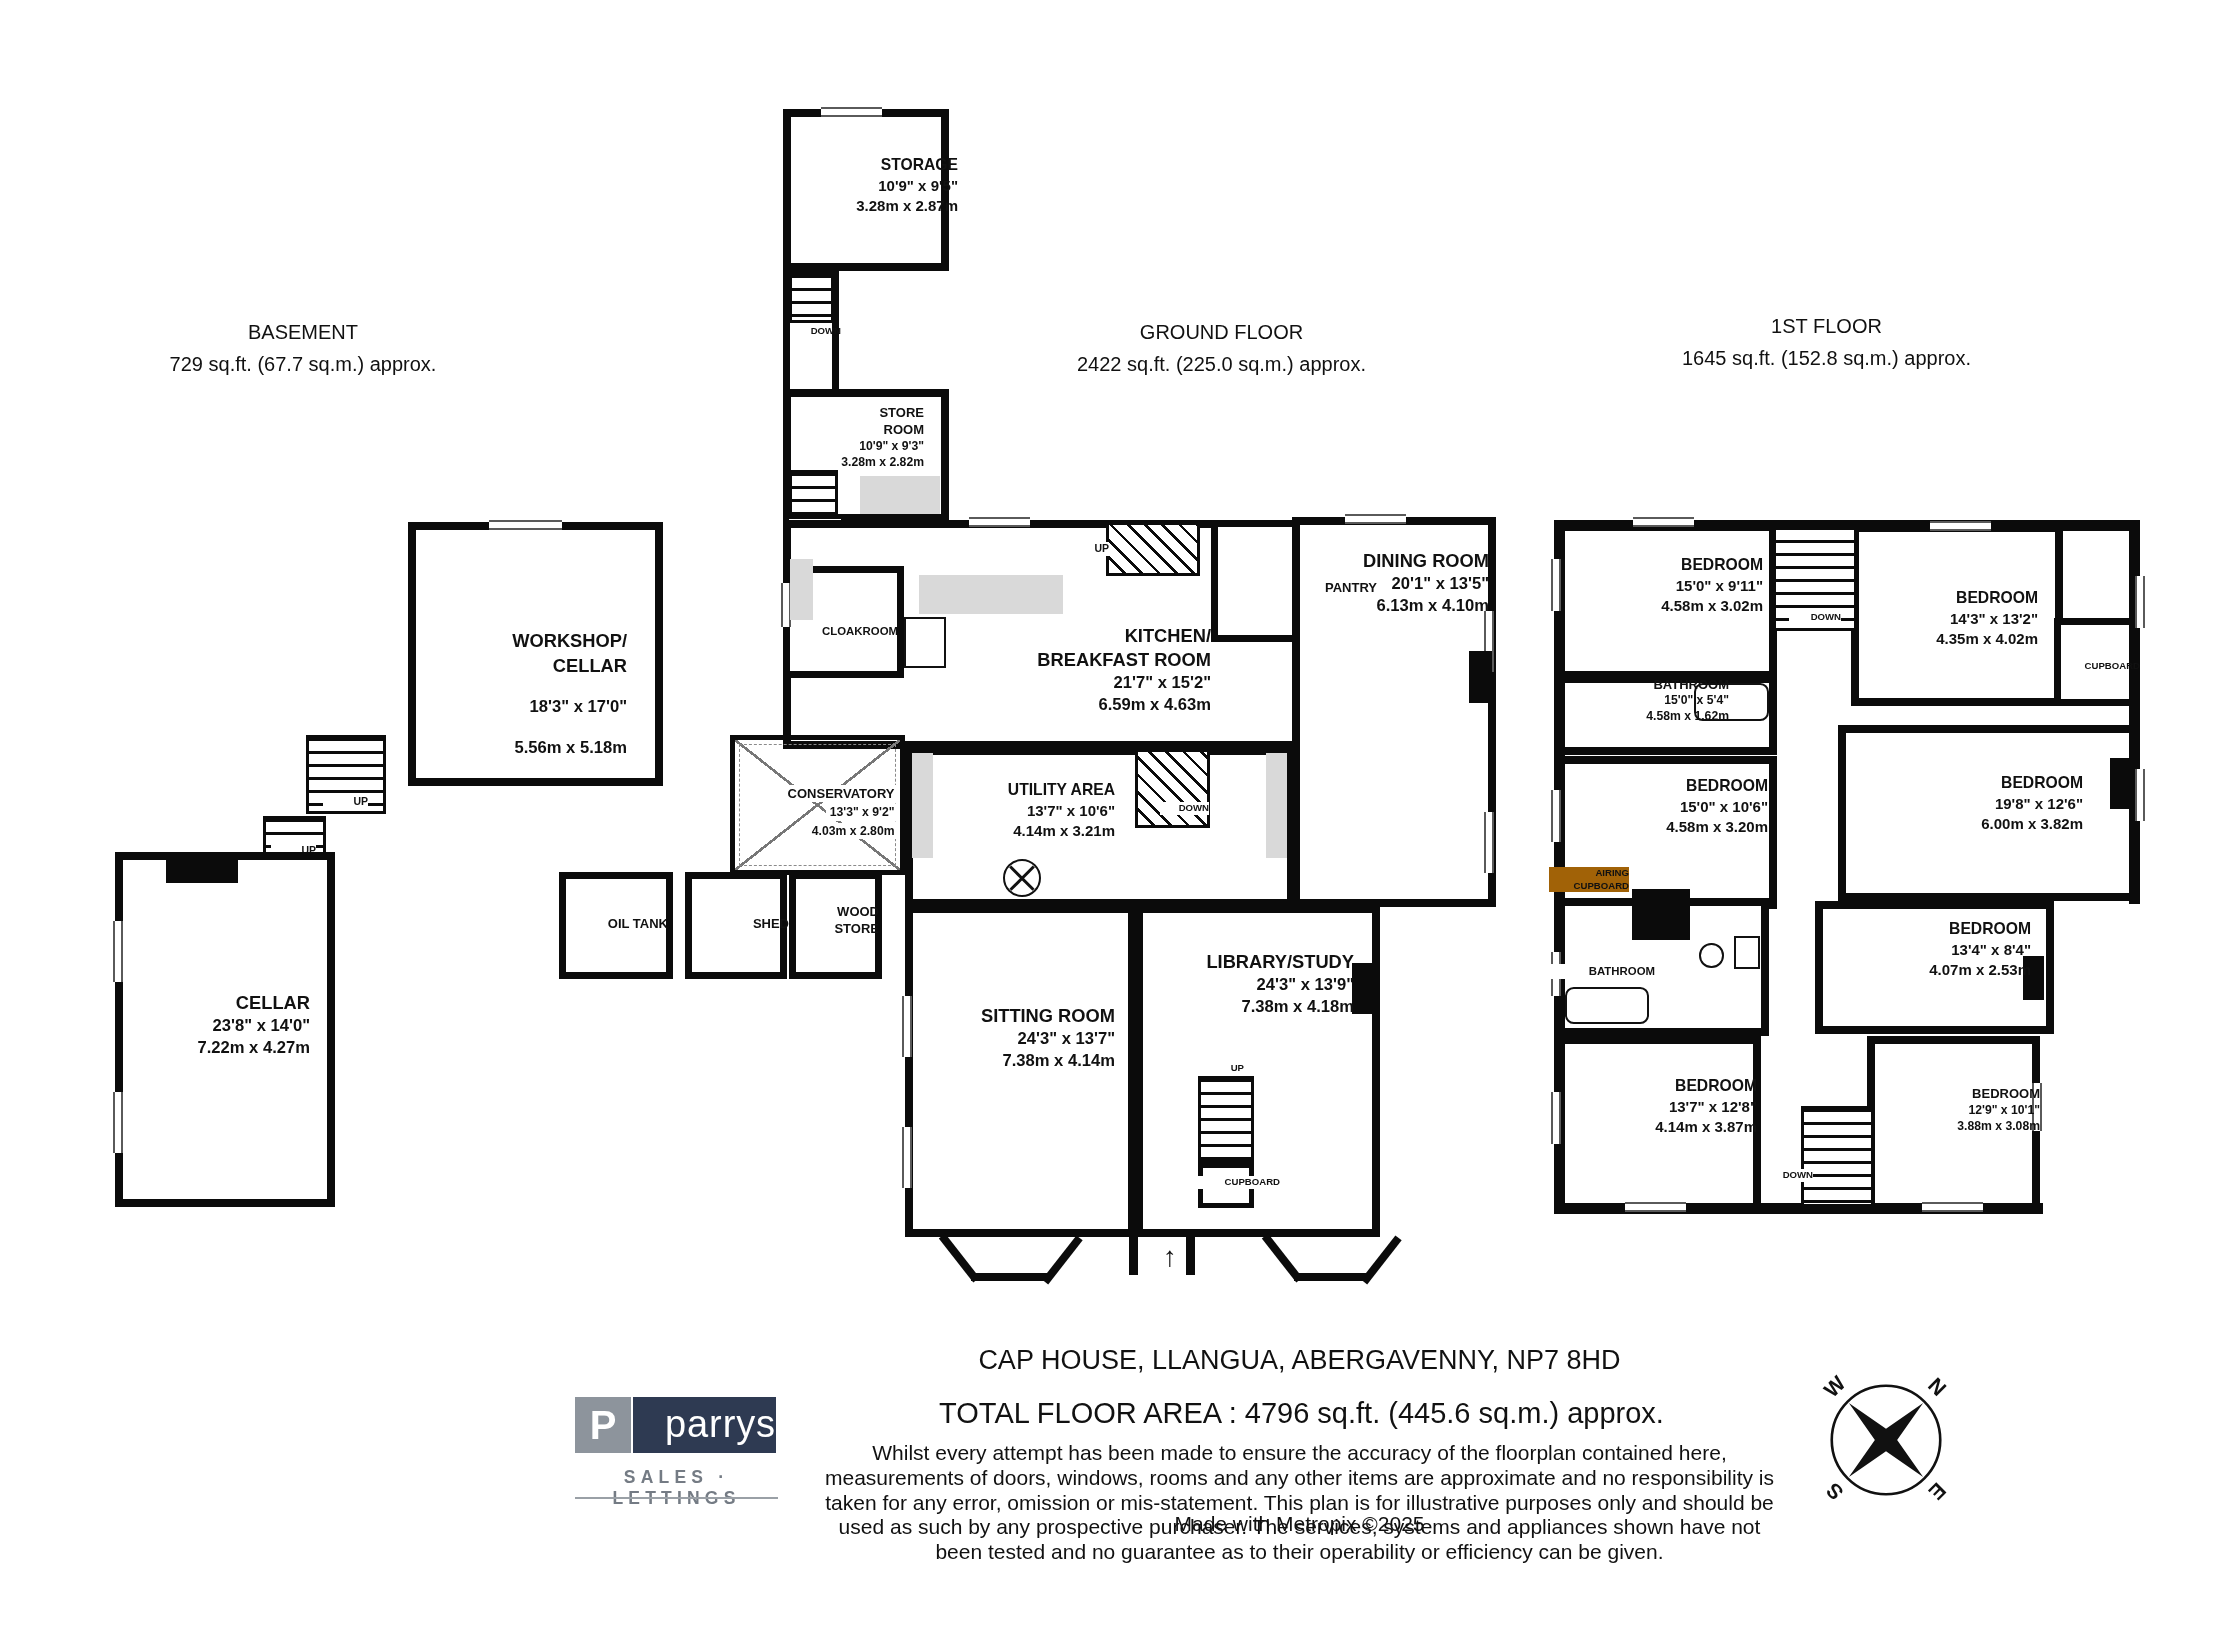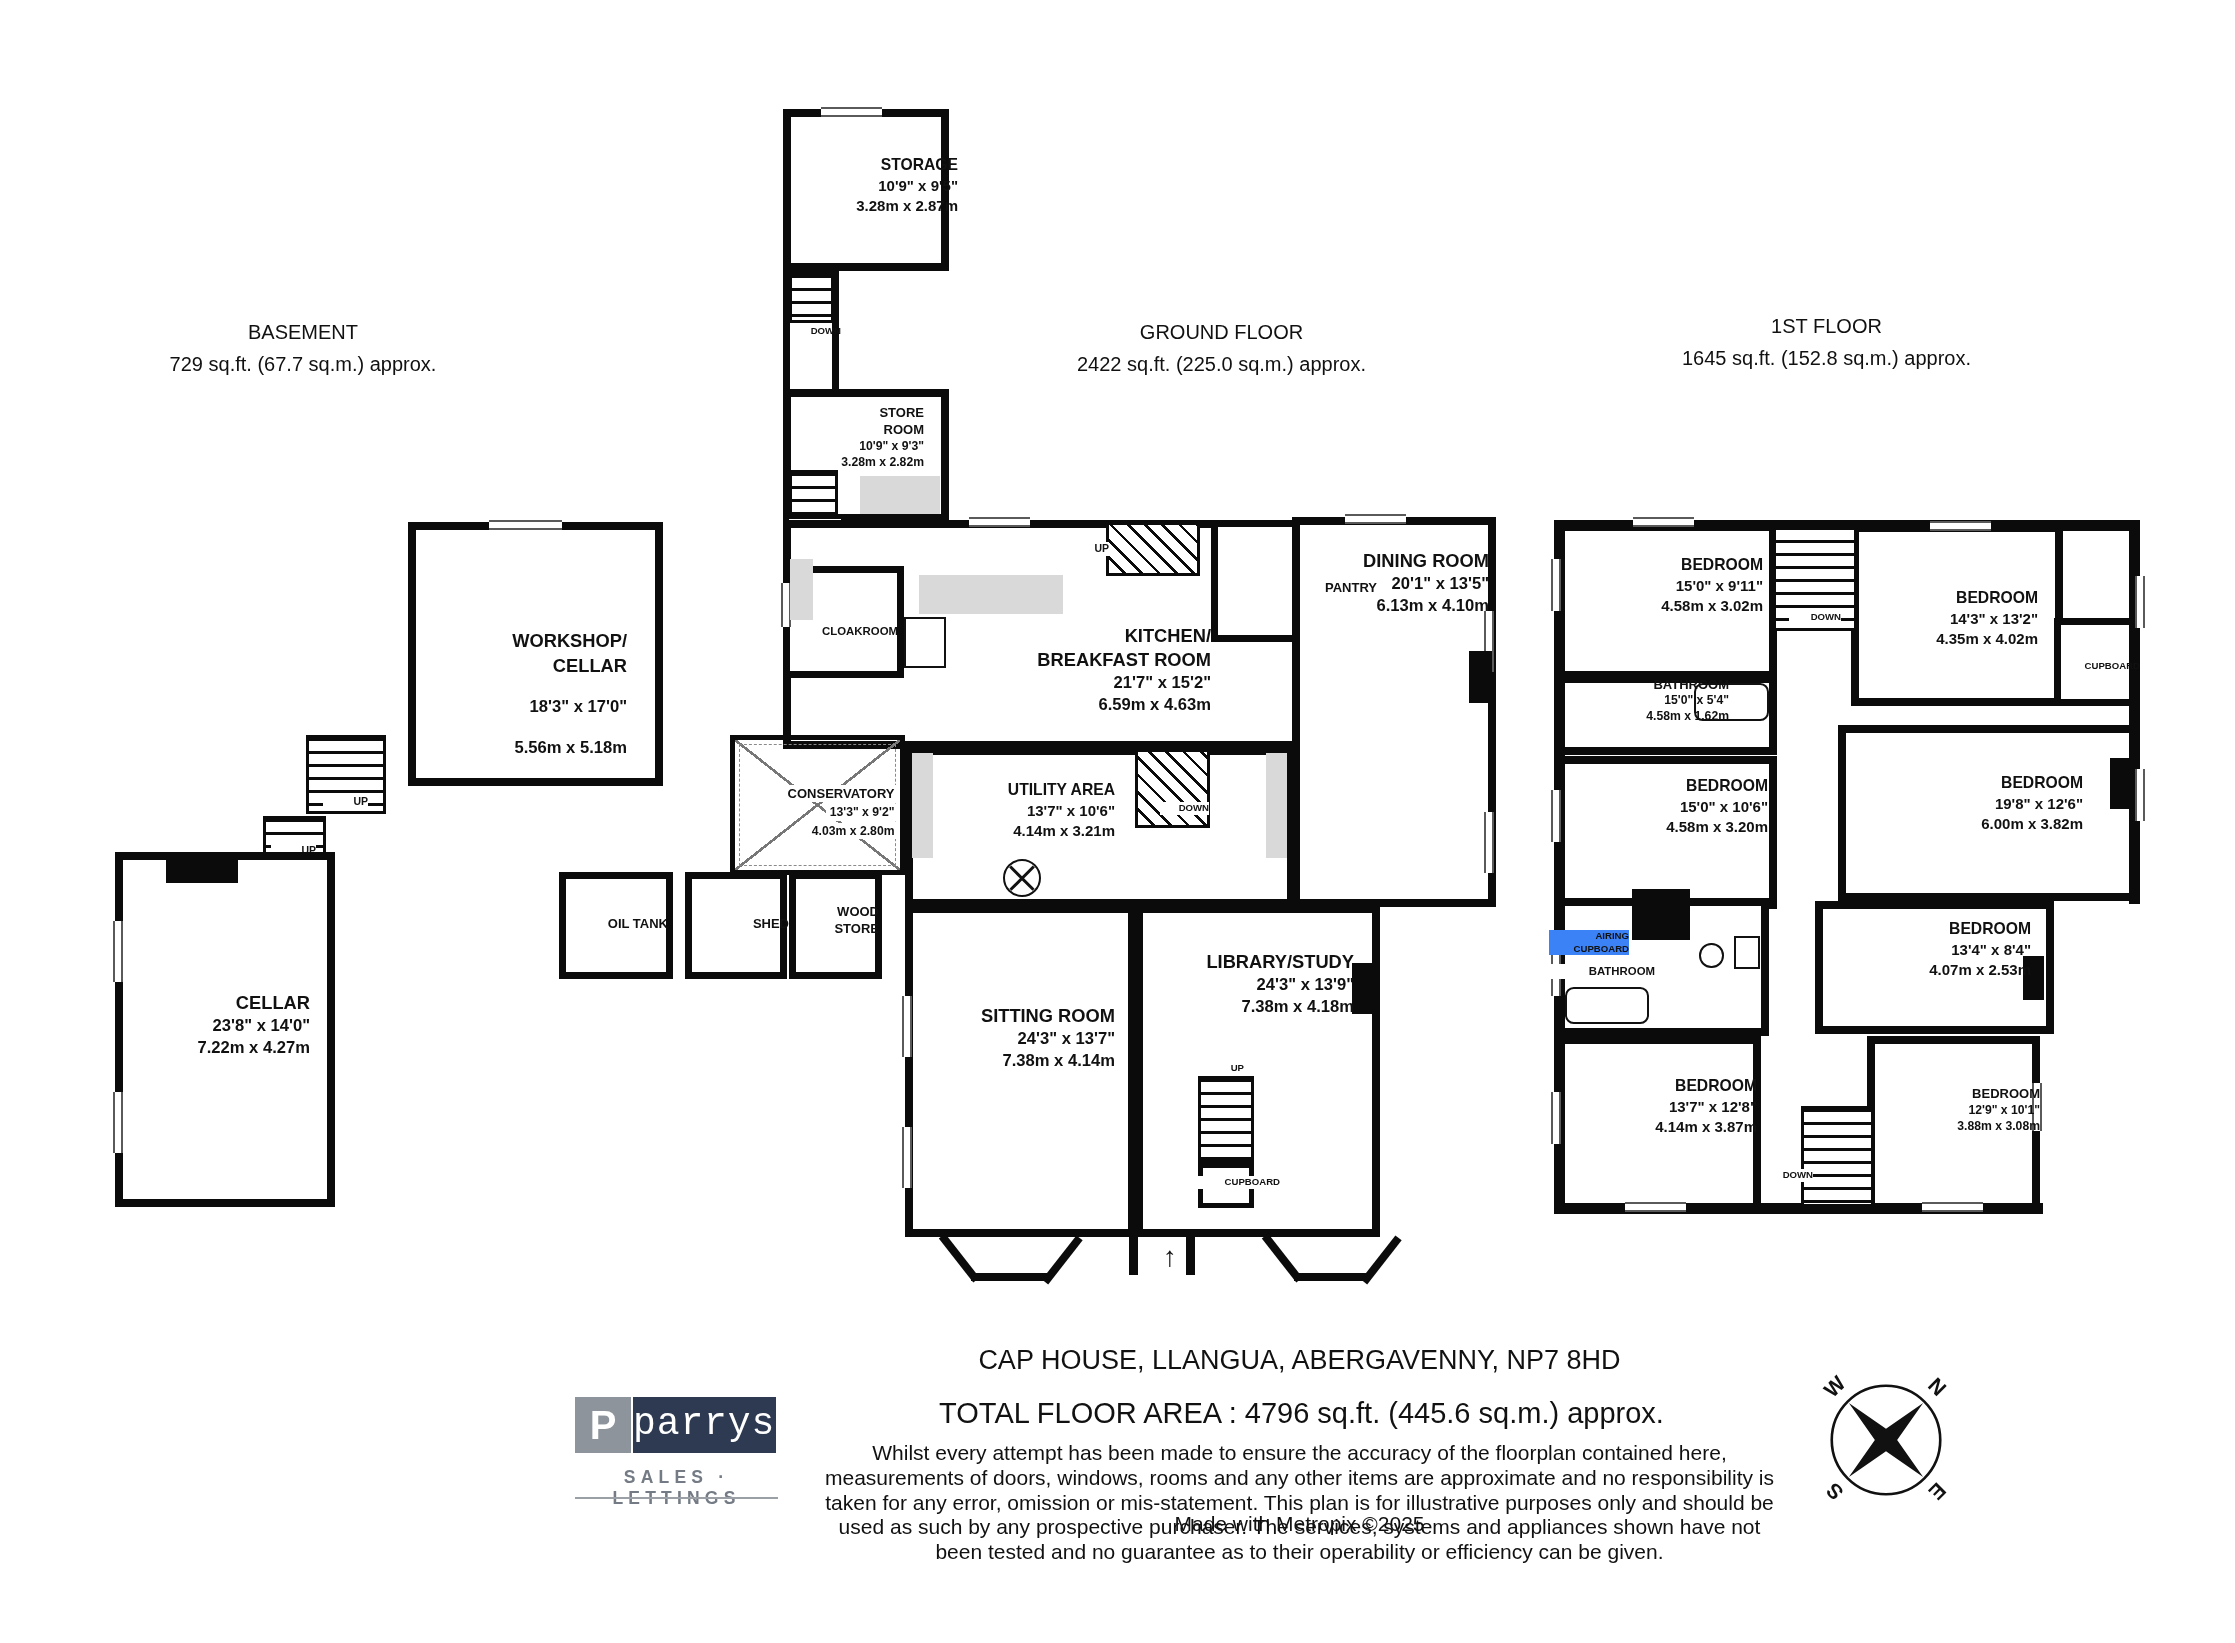--- a/index.html
+++ b/index.html
@@ -23,21 +23,21 @@
   .win-h { position:absolute; height:9.6px; background:#ffffff; border-top:2.6px solid #5a5a5a; border-bottom:2.6px solid #5a5a5a; }
   .gray { position:absolute; background:#d9d9d9; }
   .seg { position:absolute; height:7.9px; background:#0b0b0b; transform-origin:left center; }
   .fix { position:absolute; border:2.6px solid #111; background:#fff; }
   .glassx { background:
       linear-gradient(to top right, transparent calc(50% - 1.3px), #777 calc(50% - 1.3px), #777 calc(50% + 1.3px), transparent calc(50% + 1.3px)),
       linear-gradient(to bottom right, transparent calc(50% - 1.3px), #777 calc(50% - 1.3px), #777 calc(50% + 1.3px), transparent calc(50% + 1.3px));
     outline:1.7px dashed #8a8a8a; outline-offset:-10.5px; }
   .footer-text { position:absolute; text-align:center; color:#111; }
   .logo-mono { position:absolute; width:56px; height:56px; background:#8d949c; color:#ffffff; font-size:40px; font-weight:bold; text-align:center; line-height:56px; }
-  .logo-name { position:absolute; width:143px; height:56px; background:#2e3a52; color:#ffffff; font-size:38px; text-align:left; line-height:54px; letter-spacing:0.9px;font-family:Liberation Mono, monospace; }
+  .logo-name { position:absolute; width:143px; height:56px; background:#2e3a52; color:#ffffff; font-size:38px; text-align:right; line-height:54px; letter-spacing:0.9px; }
   .logo-tag { position:absolute; color:#747b84; font-size:17.5px; letter-spacing:5.2px; text-align:center; font-weight:bold; }
   .compass-letter { position:absolute; width:23px; height:23px; font-size:21px; font-weight:bold; text-align:center; color:#111; }
 </style>
 </head>
 <body>
 
 <div class="fh" style="left:124px;top:316px;width:358px;">
   <div>BASEMENT</div>
   <div>729 sq.ft. (67.7 sq.m.) approx.</div>
 </div>
@@ -247,21 +247,21 @@
 <div class="lbl" style="left:1563px;top:776px;width:205px;">
   <div class="n2">BEDROOM</div>
   <div class="d2">15'0" x 10'6"</div>
   <div class="d2">4.58m x 3.20m</div>
 </div>
 <div class="lbl" style="left:1891px;top:773px;width:192px;">
   <div class="n2">BEDROOM</div>
   <div class="d2">19'8" x 12'6"</div>
   <div class="d2">6.00m x 3.82m</div>
 </div>
-<div class="lbl s11 pre" style="left:1549px;top:930px;width:80px;background:#3b82f6;">AIRING
+<div class="lbl s11 pre" style="left:1549px;top:867px;width:80px;background:#a16207;">AIRING
 CUPBOARD</div>
 <div class="lbl s13" style="left:1550px;top:964px;width:105px;background:#fff;">BATHROOM</div>
 <div class="lbl" style="left:1839px;top:919px;width:192px;">
   <div class="n2">BEDROOM</div>
   <div class="d2">13'4" x 8'4"</div>
   <div class="d2">4.07m x 2.53m</div>
 </div>
 <div class="lbl" style="left:1556px;top:1076px;width:201px;">
   <div class="n2">BEDROOM</div>
   <div class="d2">13'7" x 12'8"</div>

